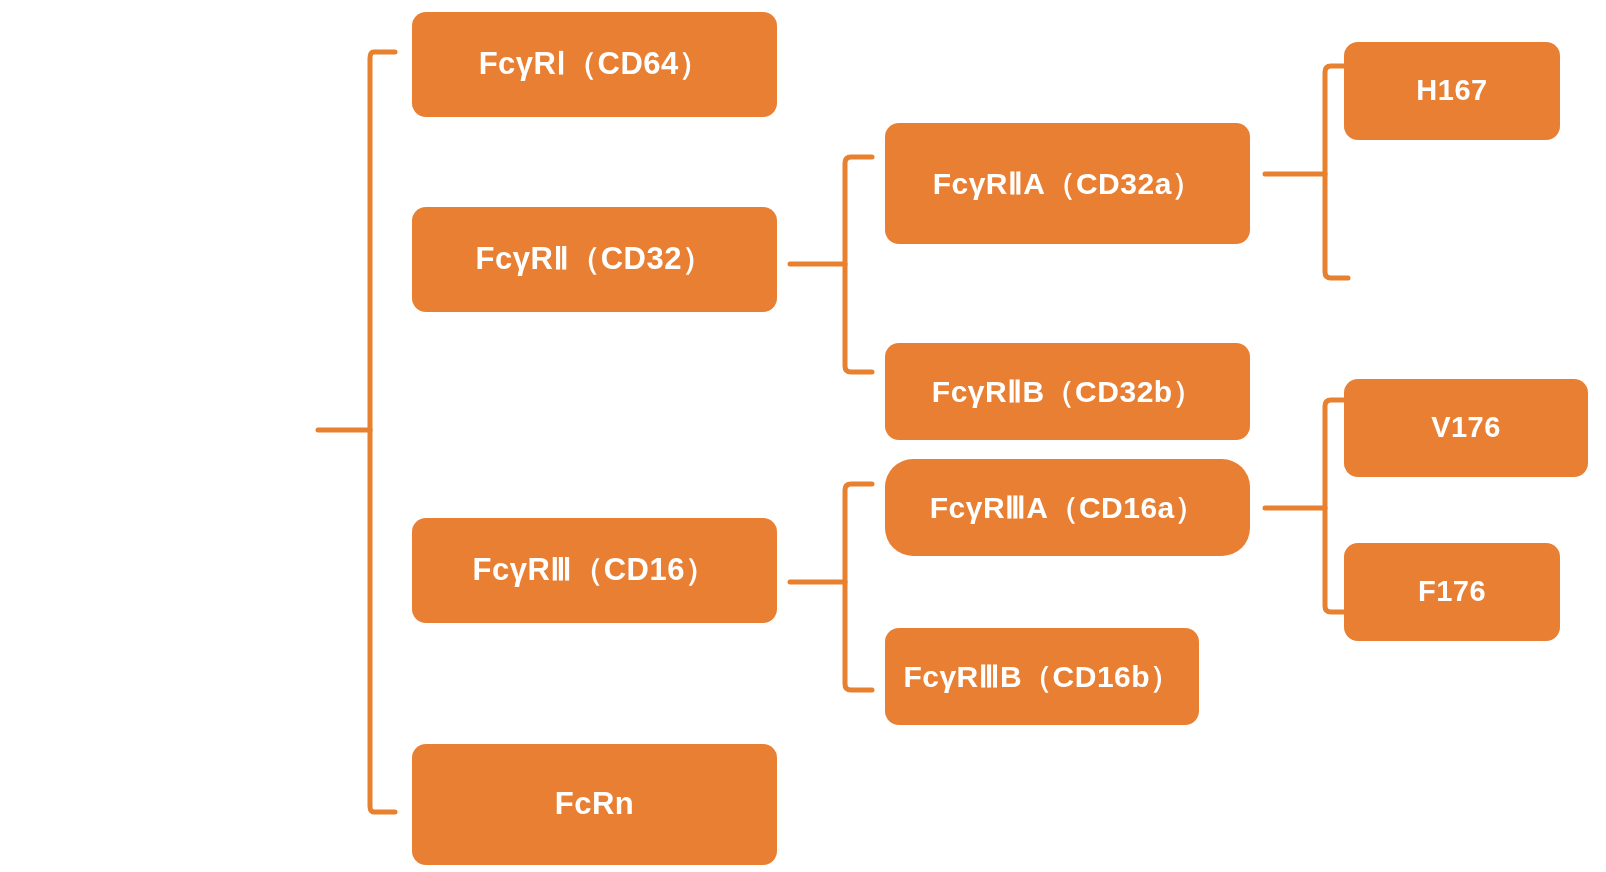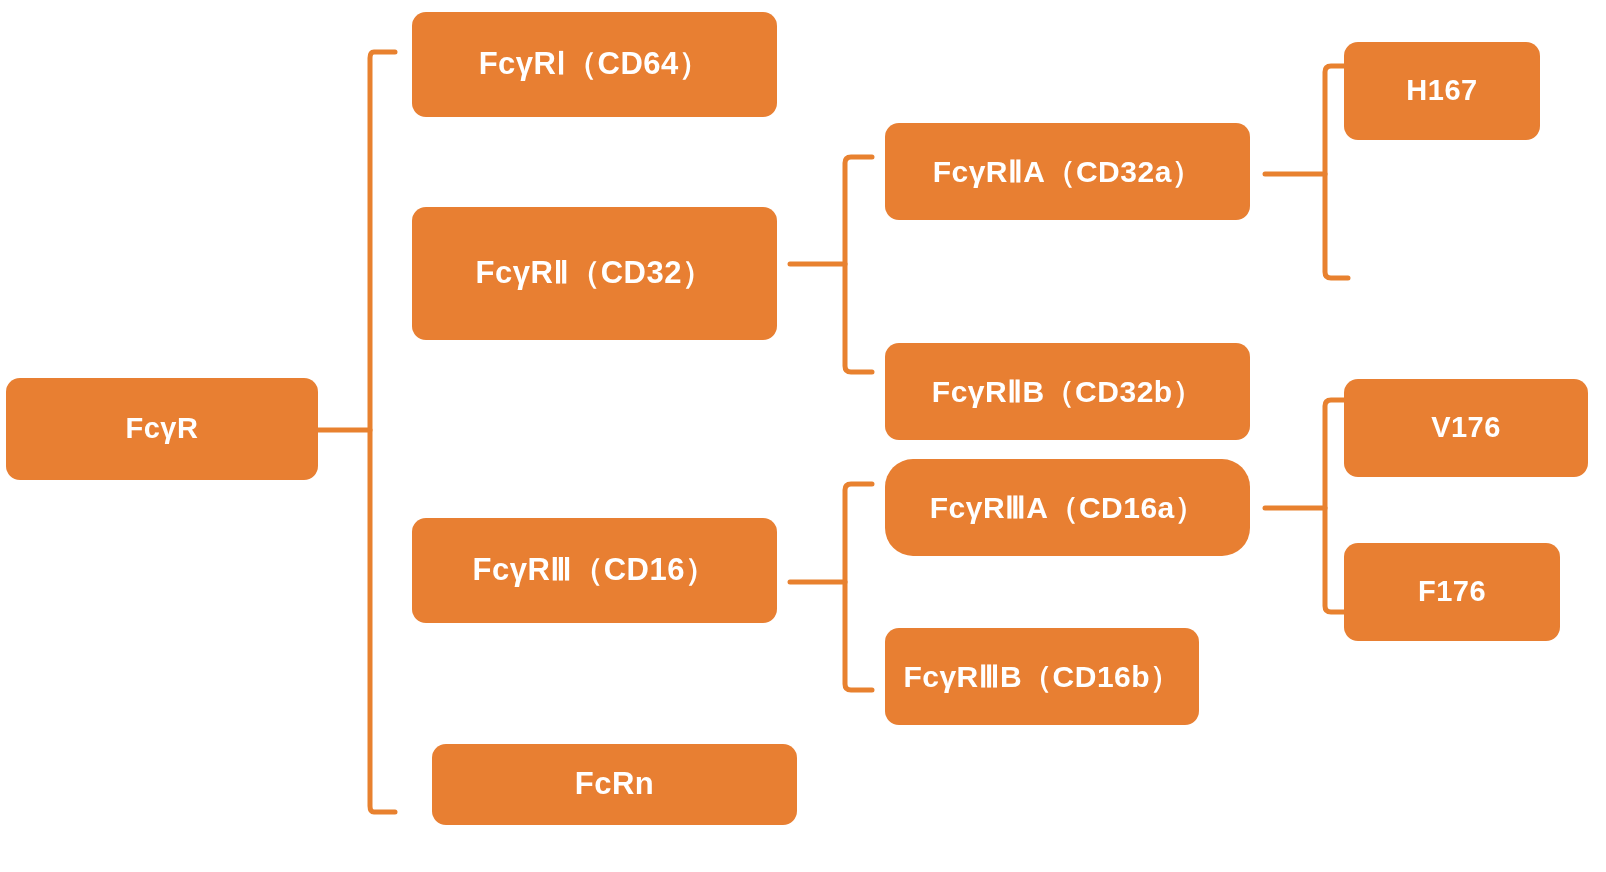--- a/index.html
+++ b/index.html
@@ -69,38 +69,37 @@
     <path d="M 790 582 L 845 582"></path>
     <path d="M 872 484 L 851 484 Q 845 484 845 490 L 845 684 Q 845 690 851 690 L 872 690"></path>
 
     <path d="M 1265 174 L 1325 174"></path>
     <path d="M 1348 66 L 1331 66 Q 1325 66 1325 72 L 1325 272 Q 1325 278 1331 278 L 1348 278"></path>
 
     <path d="M 1265 508 L 1325 508"></path>
     <path d="M 1348 400 L 1331 400 Q 1325 400 1325 406 L 1325 606 Q 1325 612 1331 612 L 1348 612"></path>
   </svg>
 
-  <div class="node-box node-lv1" style="left:6px; top:378px; width:312px; height:102px;">FcγR</div>
 
   <div class="node-box node-lv2" style="left:412px; top:12px; width:365px; height:105px;">FcγRⅠ（CD64）</div>
 
-  <div class="node-box node-lv2" style="left:412px; top:207px; width:365px; height:133px;">FcγRⅡ（CD32）</div>
+  <div class="node-box node-lv2" style="left:412px; top:207px; width:365px; height:105px;">FcγRⅡ（CD32）</div>
 
   <div class="node-box node-lv2" style="left:412px; top:518px; width:365px; height:105px;">FcγRⅢ（CD16）</div>
 
-  <div class="node-box node-lv2" style="left:412px; top:744px; width:365px; height:81px;margin-left:20px;">FcRn</div>
+  <div class="node-box node-lv2" style="left:412px; top:744px; width:365px; height:121px;">FcRn</div>
 
-  <div class="node-box node-lv3" style="left:885px; top:123px; width:365px; height:97px;">FcγRⅡA（CD32a）</div>
+  <div class="node-box node-lv3" style="left:885px; top:123px; width:365px; height:121px;">FcγRⅡA（CD32a）</div>
 
   <div class="node-box node-lv3" style="left:885px; top:297px; width:365px; height:97px;margin-top:46px;">FcγRⅡB（CD32b）</div>
 
   <div class="node-box node-lv3" style="left:885px; top:459px; width:365px; height:97px;border-radius:28px;">FcγRⅢA（CD16a）</div>
 
   <div class="node-box node-lv3" style="left:885px; top:628px; width:314px; height:97px;">FcγRⅢB（CD16b）</div>
 
-  <div class="node-box node-lv4" style="left:1344px; top:42px; width:196px; height:98px;text-align:right;">H167</div>
+  <div class="node-box node-lv4" style="left:1344px; top:42px; width:216px; height:98px;text-align:right;">H167</div>
 
 
   <div class="node-box node-lv4" style="left:1344px; top:379px; width:244px; height:98px;">V176</div>
 
   <div class="node-box node-lv4" style="left:1344px; top:543px; width:216px; height:98px;">F176</div>
 
 </div>
 
 </body></html>

